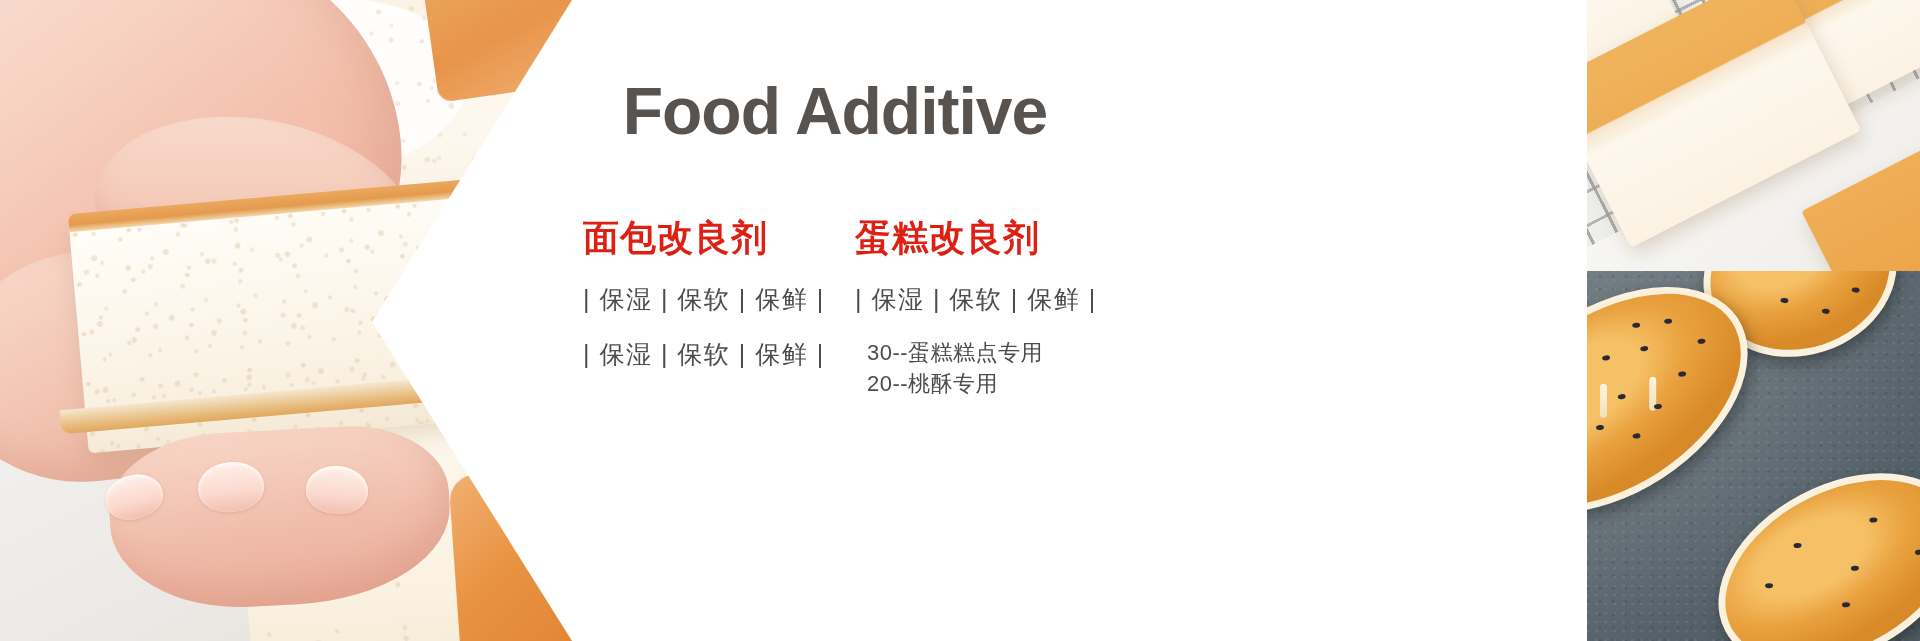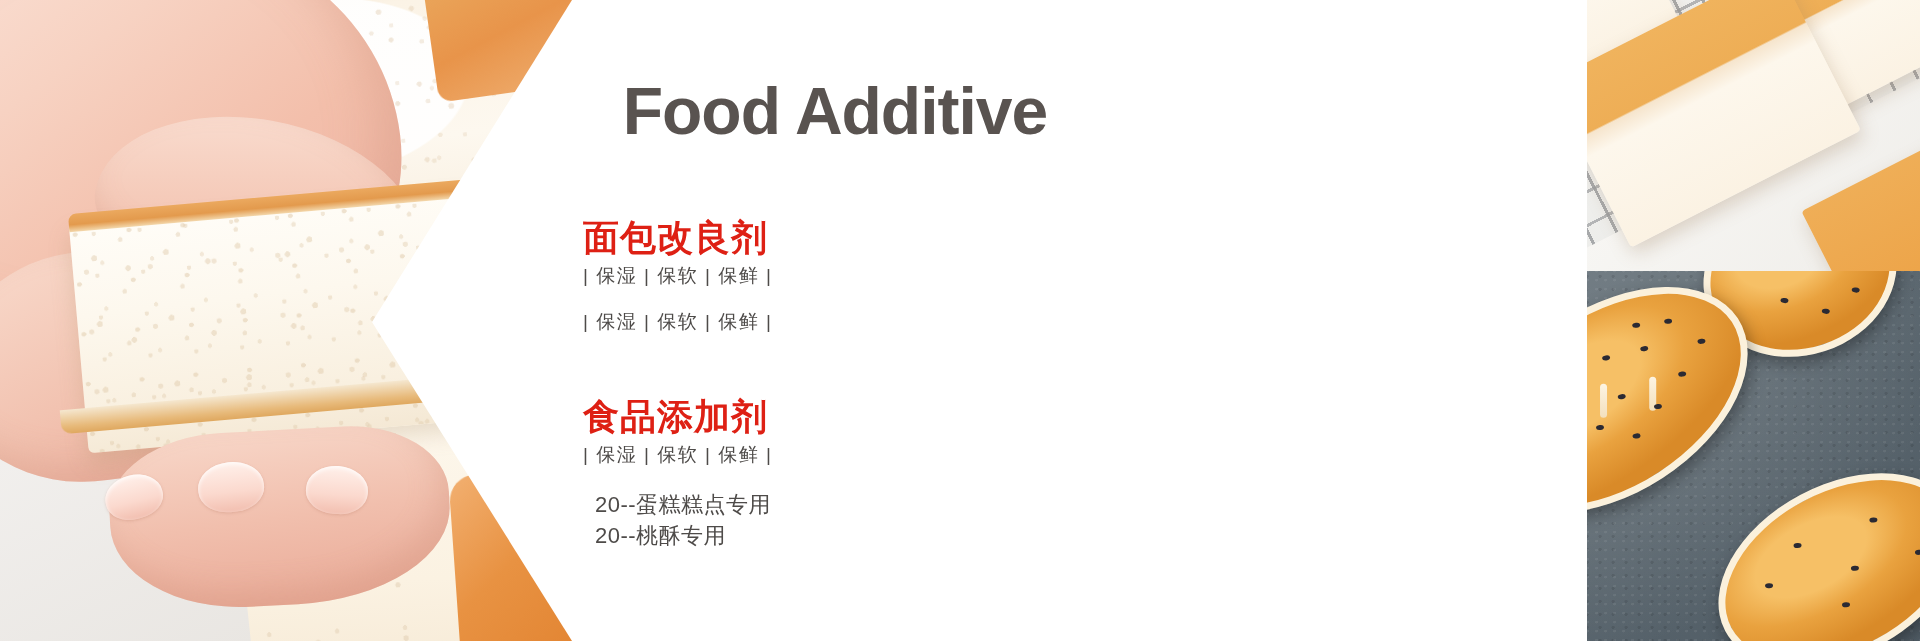--- a/index.html
+++ b/index.html
@@ -249,31 +249,31 @@
     white-space:nowrap;
   }
   .title-cn{
     position:absolute; left:0; top:148px; width:520px;
     text-align:center;
     font-size:41px; line-height:1.2; font-weight:400;
     letter-spacing:4px; color:#595350;
     white-space:nowrap;
   }
 
-  .cols{ position:absolute; left:8px; top:216px; width:740px; display:flex; gap:40px;flex-direction:column; }
+  .cols{ position:absolute; left:8px; top:216px; width:740px; display:flex; gap:32px; }
   .col{ width:240px; }
   .group{ margin-bottom:22px; }
 
   .prod{
     font-size:36px; line-height:1.22; font-weight:700;
     color:#DE2014; letter-spacing:1px; white-space:nowrap;
   }
   .feat{
-    margin-top:4px;
-    font-size:19px; line-height:1.25; font-weight:400;
+    margin-top:24px;
+    font-size:25px; line-height:1.25; font-weight:400;
     color:#4e4b49; letter-spacing:1.5px; white-space:nowrap;
   }
   .note{
     margin-top:6px;
     font-size:22px; line-height:1.42; font-weight:400;
     color:#4e4b49; letter-spacing:.5px; white-space:nowrap;
     padding-left:12px;
   }
   .note div{ white-space:nowrap; }
 </style>
@@ -368,26 +368,26 @@
           <div class="prod">面包改良剂</div>
           <div class="feat">| 保湿 | 保软 | 保鲜 |</div>
         </div>
         <div class="group">
           <div class="feat">| 保湿 | 保软 | 保鲜 |</div>
         </div>
       </div>
 
       <div class="col">
         <div class="group">
-          <div class="prod">食品添加剂</div>
+          <div class="prod">蛋糕改良剂</div>
           <div class="feat">| 保湿 | 保软 | 保鲜 |</div>
         </div>
         <div class="group">
           <div class="note">
-            <div>20--蛋糕糕点专用</div>
+            <div>30--蛋糕糕点专用</div>
             <div>20--桃酥专用</div>
           </div>
         </div>
       </div>
 
     </div>
   </div>
 
 </div>
 

